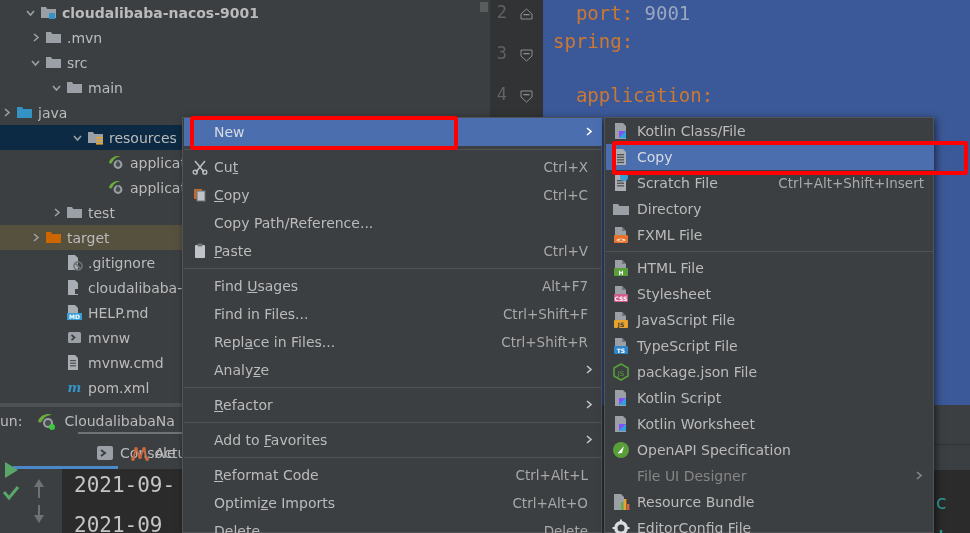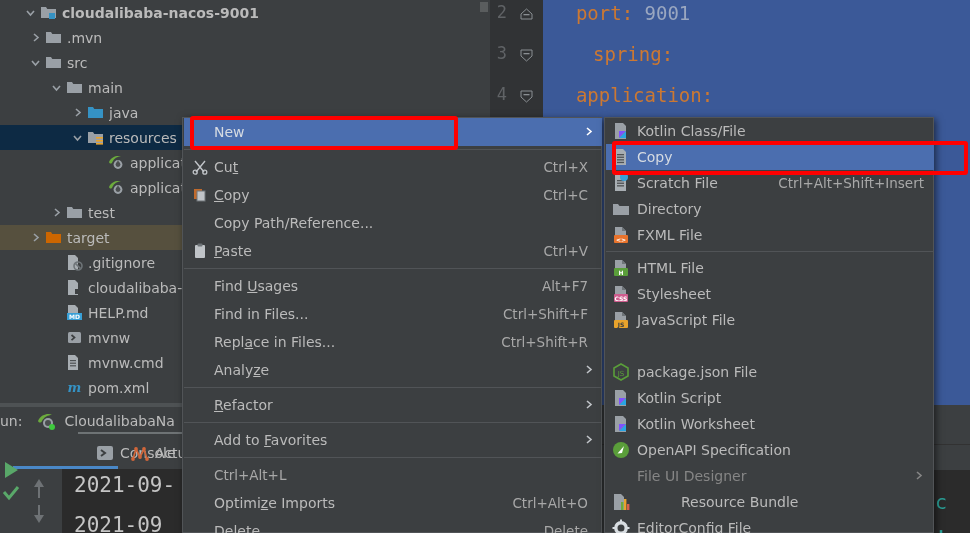--- a/index.html
+++ b/index.html
@@ -125,21 +125,21 @@
         <div class="gutter-row" style="top: 84px;">4</div>
         <div class="fold" style="top: 90px;">
           <svg width="13" height="13" viewBox="0 0 13 13">
             <path d="M1 1 L12 1 L12 7 L6.5 12 L1 7 Z" fill="none" stroke="#8a8f93"></path>
             <rect x="3.5" y="4" width="6" height="1.3" fill="#8a8f93"></rect>
           </svg>
         </div>
       </div>
     <div class="code-area" id="codeArea">
         <div class="code-line" style="top: 2px; left: 10px;"><span class="plainlight">  </span><span class="kw">port</span><span class="kw">: </span><span class="num">9001</span></div>
-        <div class="code-line" style="top: 43px; left: 10px; margin-left: 40px;"><span class="kw">spring:</span></div>
+        <div class="code-line" style="top: 30px; left: 10px;"><span class="kw">spring:</span></div>
         <div class="code-line" style="top: 84px; left: 10px;"><span class="kw">  application:</span></div>
       </div>
   </div>
   <div class="editor-lower"></div>
   <div class="lower-text">very:</div>
   <div class="vsep" style="left:480px; top:0; width:1px; height:533px;"></div>
   <div class="vsep" style="left:480px; top:444px; width:490px; height:1px;"></div>
   <div class="console-right">
     <span>c .</span>
   </div>
@@ -192,21 +192,21 @@
             <path d="M3 5 L6.5 9 L10 5" fill="none" stroke="#9aa0a6" stroke-width="1.6"></path>
           </svg>
         </span>
         <span class="ticon">
           <span style="position: absolute; left: 0px; top: 0px; width: 17px; height: 17px;"><svg width="17" height="17" viewBox="0 0 17 17">
               <path d="M1 3 h5 l1.3 2 H16 v9 H1 Z" fill="#9aa0a6"></path>
             </svg></span>
         </span>
         <span class="tlabel">main</span>
       </div>
-      <div class="tree-row" style="top: 100px; padding-left: 71px;">
+      <div class="tree-row" style="top: 100px; ">
         <span class="twisty">
           <svg width="13" height="13" viewBox="0 0 13 13">
             <path d="M5 3 L9 6.5 L5 10" fill="none" stroke="#9aa0a6" stroke-width="1.6"></path>
           </svg>
         </span>
         <span class="ticon">
           <span style="position: absolute; left: 0px; top: 0px; width: 17px; height: 17px;"><svg width="17" height="17" viewBox="0 0 17 17">
               <path d="M1 3 h5 l1.3 2 H16 v9 H1 Z" fill="#3592c4"></path>
             </svg></span>
         </span>
@@ -482,20 +482,21 @@
       <div class="mi" style="top: 308px;">
         <span class="micon"></span>
         <span class="mlabel">Add to <u class="mn">F</u>avorites</span>
         <span class="marrow"><svg width="13" height="13" viewBox="0 0 13 13">
             <path d="M5 3 L9 6.5 L5 10" fill="none" stroke="#c0c4c8" stroke-width="1.6"></path>
           </svg></span>
       </div>
       <div class="msep" style="top: 339px;"></div>
       <div class="mi" style="top: 343px;">
         <span class="micon"></span>
+        <span class="mlabel"><u class="mn">R</u>eformat Code</span>
         <span class="mshort">Ctrl+Alt+L</span>
       </div>
       <div class="mi" style="top: 371px;">
         <span class="micon"></span>
         <span class="mlabel">Optimi<u class="mn">z</u>e Imports</span>
         <span class="mshort">Ctrl+Alt+O</span>
       </div>
       <div class="mi" style="top: 399px;">
         <span class="micon"></span>
         <span class="mlabel"><u class="mn">D</u>elete...</span>
@@ -576,20 +577,29 @@
         <span class="slabel">Stylesheet</span>
       </div>
       <div class="si" style="top: 189px;">
         <span class="sicon">
           <span style="position: absolute; left: 0px; top: 0px; width: 18px; height: 18px;"><svg width="18" height="18" viewBox="0 0 18 18">
               <path d="M3 1 h7 l4 4 v4 H3 Z" fill="#9aa0a6"></path>
               <path d="M10 1 v4 h4 Z" fill="#6e7478"></path>
             </svg><span class="badge" style="left: 2px; bottom: 1px; width: 14px; height: 8px; background: rgb(232, 163, 44); font-size: 6px; padding-top: 1.5px; border-radius: 1px; color: rgb(60, 63, 65);">JS</span></span>
         </span>
         <span class="slabel">JavaScript File</span>
+      </div>
+      <div class="si" style="top: 215px;">
+        <span class="sicon">
+          <span style="position: absolute; left: 0px; top: 0px; width: 18px; height: 18px;"><svg width="18" height="18" viewBox="0 0 18 18">
+              <path d="M3 1 h7 l4 4 v4 H3 Z" fill="#9aa0a6"></path>
+              <path d="M10 1 v4 h4 Z" fill="#6e7478"></path>
+            </svg><span class="badge" style="left: 2px; bottom: 1px; width: 14px; height: 8px; background: rgb(46, 134, 200); font-size: 6px; padding-top: 1.5px; border-radius: 1px; color: rgb(255, 255, 255);">TS</span></span>
+        </span>
+        <span class="slabel">TypeScript File</span>
       </div>
       <div class="si" style="top: 241px;">
         <span class="sicon">
           <span style="position: absolute; left: 0px; top: 0px; width: 18px; height: 18px;"><svg width="18" height="18" viewBox="0 0 18 18">
               <path d="M9 1 L16 5 V13 L9 17 L2 13 V5 Z" fill="none" stroke="#5a9e3a" stroke-width="1.6"></path>
               <text x="9" y="12.5" font-size="7" fill="#5a9e3a" text-anchor="middle" font-family="DejaVu Sans">JS</text>
             </svg></span>
         </span>
         <span class="slabel">package.json File</span>
       </div>
@@ -624,21 +634,21 @@
         </span>
         <span class="slabel">OpenAPI Specification</span>
       </div>
       <div class="si disabled" style="top: 345px;">
         <span class="sicon"></span>
         <span class="slabel">File UI Designer</span>
         <span class="sarrow"><svg width="13" height="13" viewBox="0 0 13 13">
             <path d="M5 3 L9 6.5 L5 10" fill="none" stroke="#868686" stroke-width="1.6"></path>
           </svg></span>
       </div>
-      <div class="si" style="top: 371px; gap: 44px;">
+      <div class="si" style="top: 371px;">
         <span class="sicon">
           <span style="position: absolute; left: 0px; top: 0px; width: 18px; height: 18px;"><svg width="18" height="18" viewBox="0 0 18 18">
               <path d="M2 1 h7 l3 3 v13 H2 Z" fill="#9aa0a6"></path>
               <rect x="9" y="9" width="2.4" height="8" fill="#6cab3d"></rect>
               <rect x="12" y="6" width="2.4" height="11" fill="#e8a32c"></rect>
               <rect x="15" y="11" width="2.4" height="6" fill="#d6604d"></rect>
             </svg></span>
         </span>
         <span class="slabel">Resource Bundle</span>
       </div>

